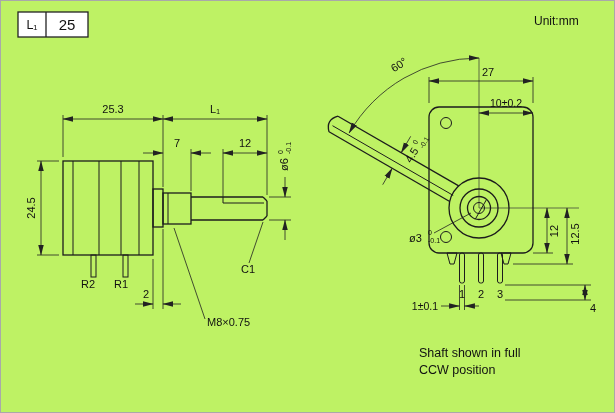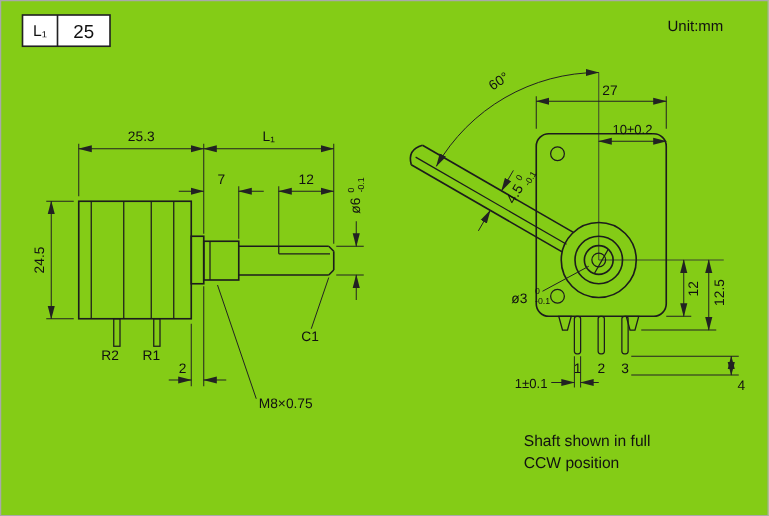--- a/index.html
+++ b/index.html
@@ -1,17 +1,17 @@
 <!DOCTYPE html>
 <html><head>
 <meta charset="utf-8">
 <style>
   html,body{margin:0;padding:0;background:#fff;}
   body{font-family:"Liberation Sans", sans-serif;}
-  .page{position:relative;width:615px;height:413px;background:#84cc16;border:1px solid #a9a9a9;box-sizing:border-box;overflow:hidden;}
+  .page{position:relative;width:615px;height:413px;background:#bef264;border:1px solid #a9a9a9;box-sizing:border-box;overflow:hidden;}
   svg{display:block;}
   .obj{stroke:#1c1c1c;stroke-width:1.3;fill:none;}
   .objthin{stroke:#1c1c1c;stroke-width:1;fill:none;}
   .dim{stroke:#222;stroke-width:0.8;fill:none;}
   .cl{stroke:#333;stroke-width:0.7;fill:none;}
   .dtxt{font-size:11px;fill:#111;}
   .ttxt{font-size:7px;fill:#111;}
   text{font-family:"Liberation Sans", sans-serif;}
 </style>
 </head>

